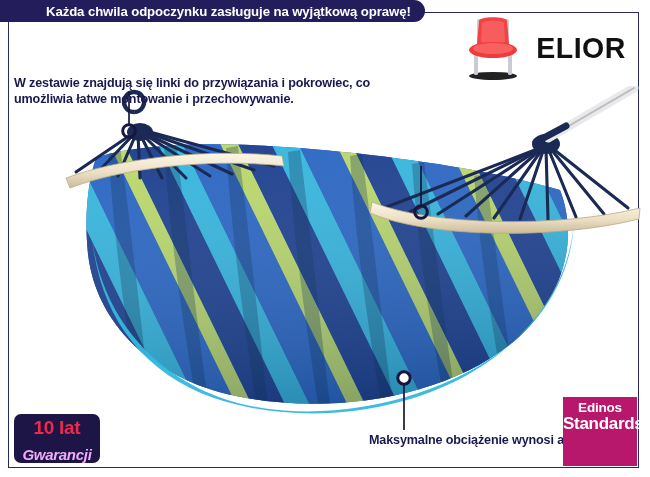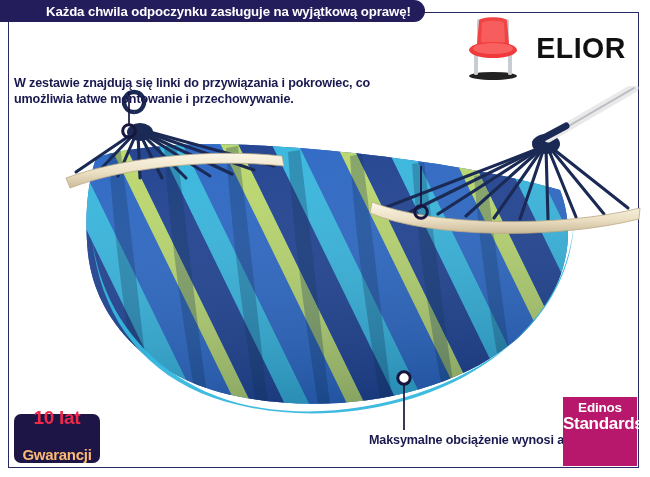--- a/index.html
+++ b/index.html
@@ -80,22 +80,22 @@
     background:#1d1545;
     border-radius:7px;
     display:flex;flex-direction:column;align-items:center;justify-content:flex-end;
     z-index:11;
   }
   .badge-warranty .line1{
     color:#f2284b;font-weight:bold;font-size:19px;line-height:1;
     letter-spacing:-0.3px;
   }
   .badge-warranty .line2{
-    color:#fdba74;font-weight:bold;font-size:15px;line-height:1.15;
-    letter-spacing:-0.3px;margin-top:19px;
+    color:#f0abfc;font-weight:bold;font-size:15px;line-height:1.15;
+    letter-spacing:-0.3px;margin-top:9px;font-style:italic;
   }
 
   
   .badge-edinos{
     position:absolute;right:13px;bottom:11px;
     width:74px;height:69px;
     background:#b8186b;
     z-index:11;
     display:block;
   }

